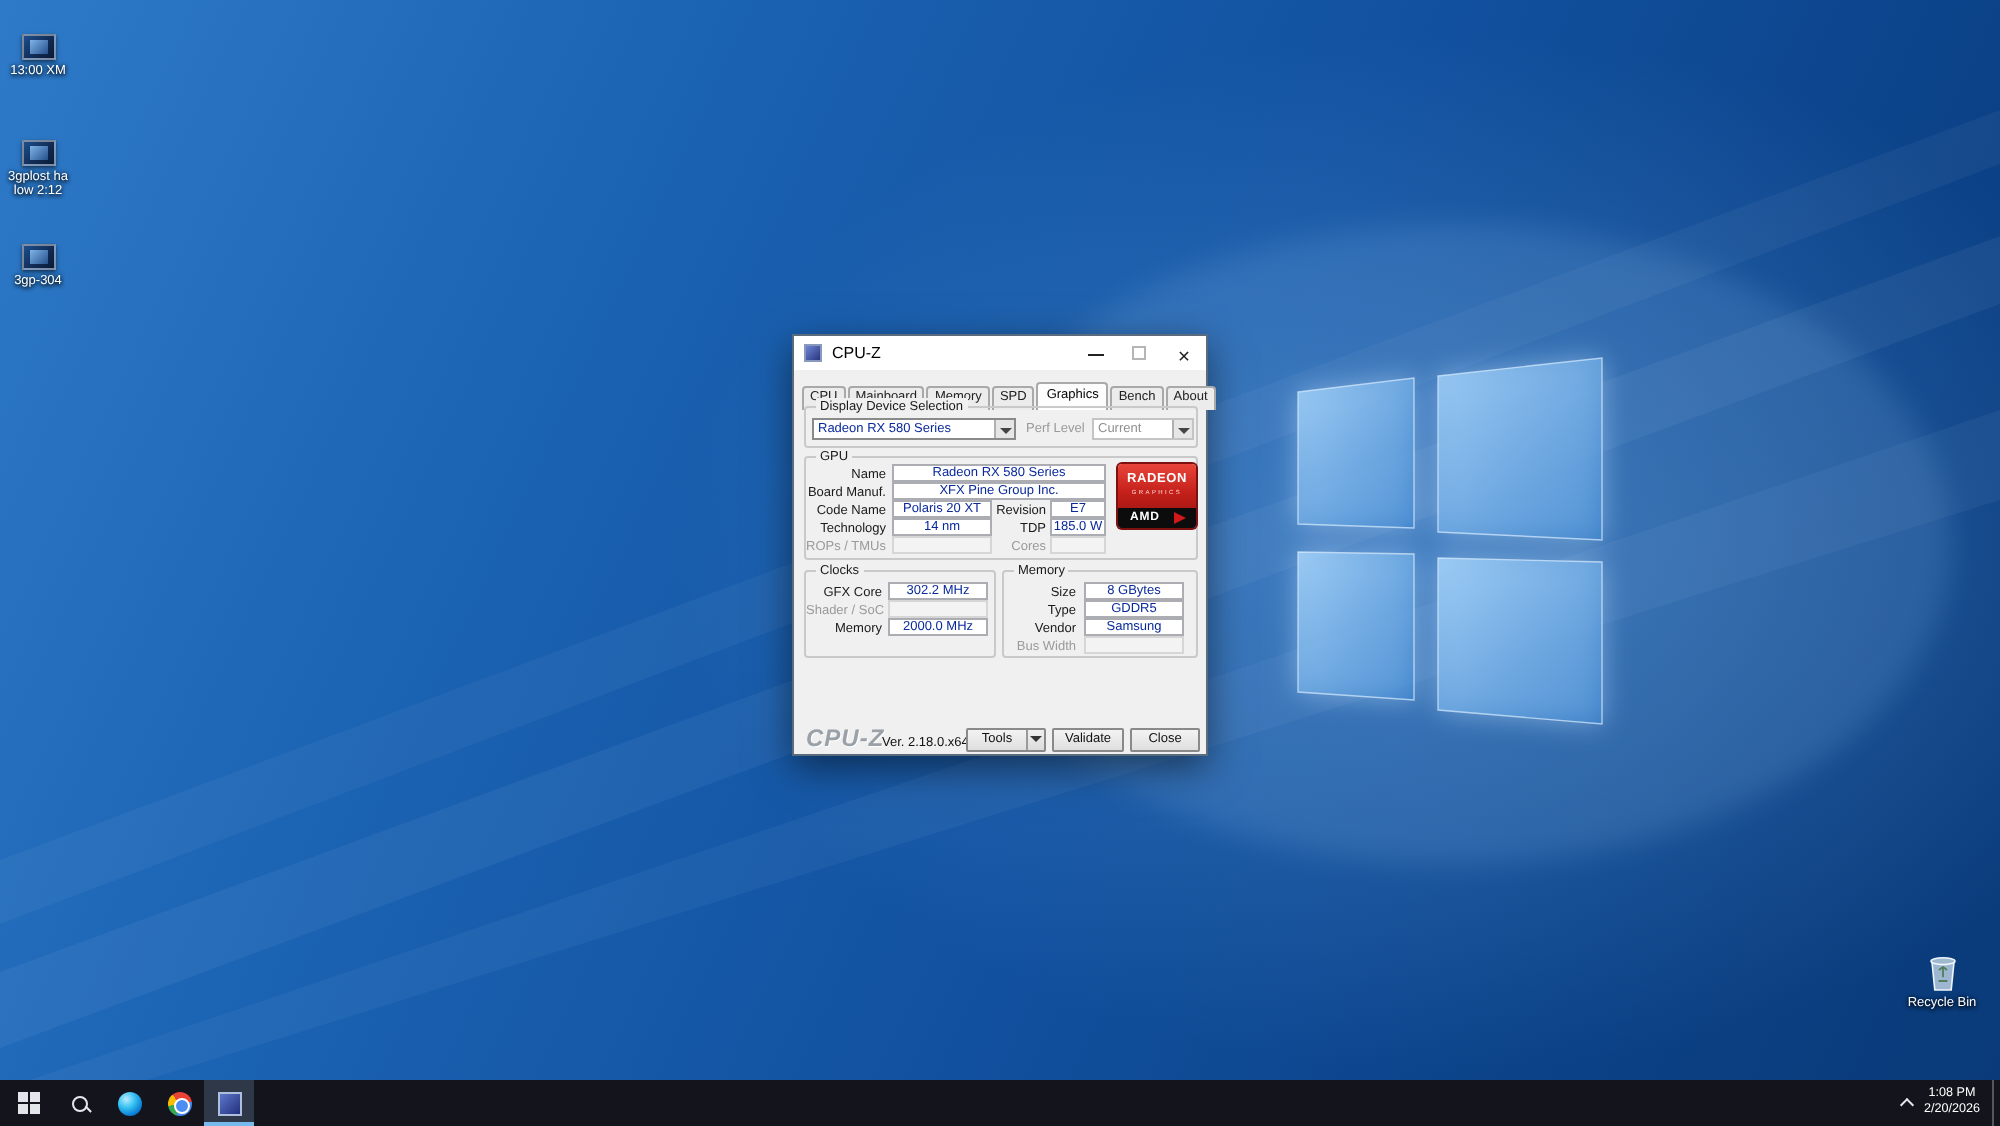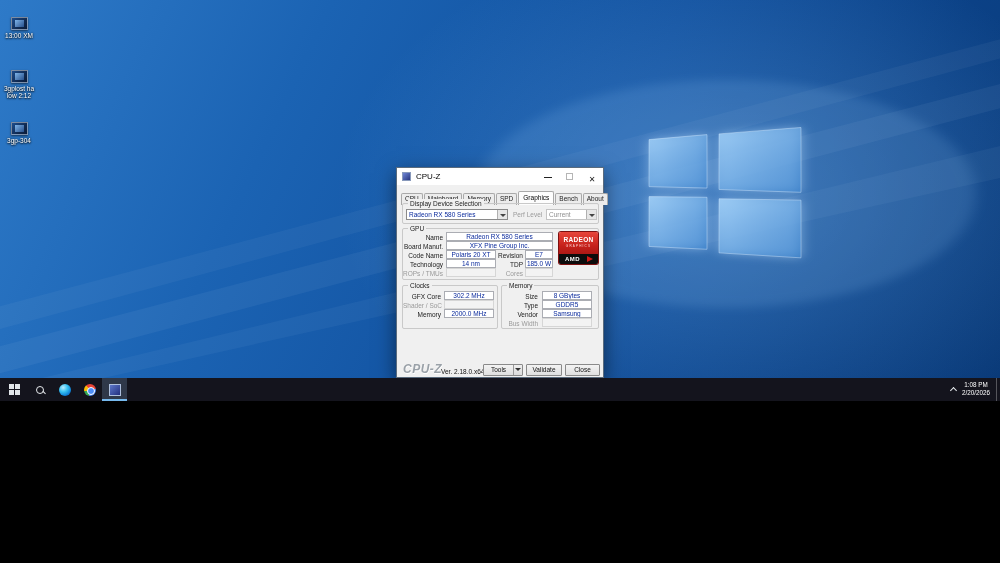--- a/index.html
+++ b/index.html
@@ -1,17 +1,17 @@
 <!DOCTYPE html>
 <html><head>
 <meta charset="utf-8">
 <style>
   * { margin:0; padding:0; box-sizing:border-box; }
   body { font-family:"Liberation Sans", sans-serif; background:#000; }
-  #screen { position:relative; width:1000px; height:401px; overflow:hidden;
+  #screen { position:relative; width:1000px; height:563px; overflow:hidden;
             font-family:"Liberation Sans", sans-serif; }
 
   
   .wallpaper { position:absolute; inset:0;
     background:
       radial-gradient(620px 420px at 72% 49%, rgba(130,195,255,0.30), rgba(130,195,255,0) 62%),
       radial-gradient(140% 140% at 50% 45%, rgba(0,0,0,0) 55%, rgba(2,20,52,0.38) 100%),
       linear-gradient(115deg, #2e7ac8 0%, #1b63b3 28%, #11509e 58%, #0b4186 82%, #0a3a78 100%);
   }
   .wall-svg { position:absolute; inset:0; width:100%; height:100%; }

